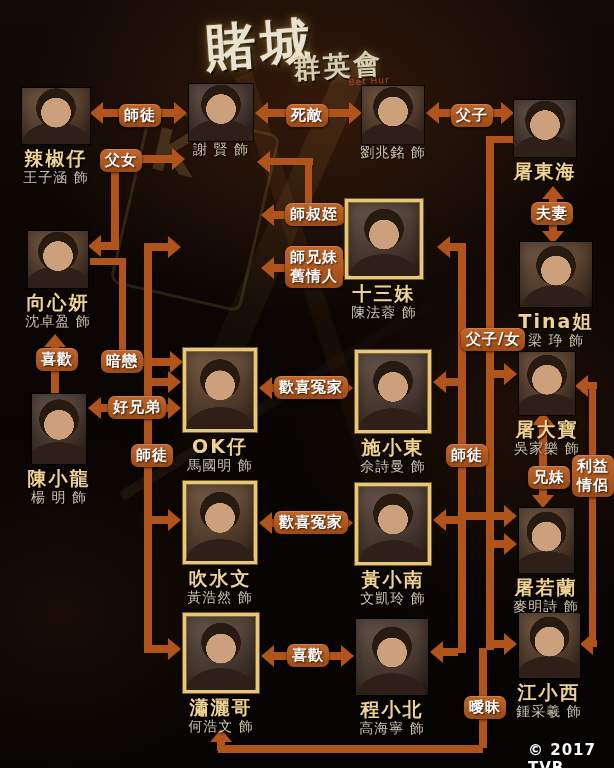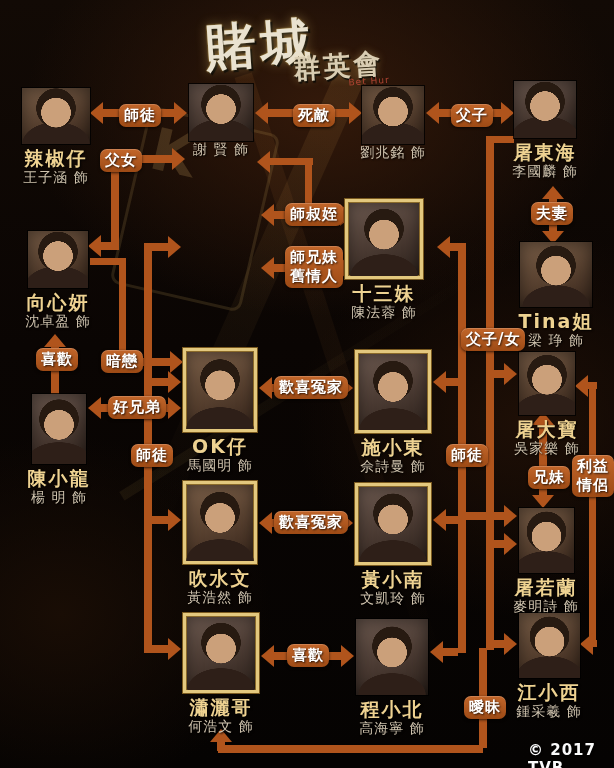--- a/index.html
+++ b/index.html
@@ -43,21 +43,21 @@
       radial-gradient(circle 15px at 50% 44%, #cba07a 98%, rgba(0,0,0,0) 100%),
       radial-gradient(circle 20px at 50% 36%, #271a11 98%, rgba(0,0,0,0) 100%),
       radial-gradient(ellipse 34px 22px at 50% 100%, #2e1f18 98%, rgba(0,0,0,0) 100%);}
   .cname{margin-top:4px;font-size:19px;font-weight:bold;letter-spacing:2px;color:#eed291;
     text-shadow:1px 1px 2px #000;line-height:1.1;}
   .aname{font-size:14px;letter-spacing:1px;color:#cfc3ae;text-shadow:1px 1px 2px #000;line-height:1.25;}
   
   #c0{left:-4px;top:88px}   #c0 .photo{width:68px;height:56px}
   #c1{left:161px;top:84px}  #c1 .photo{width:64px;height:57px}
   #c2{left:333px;top:86px}  #c2 .photo{width:62px;height:58px}
-  #c3{left:485px;top:81px}  #c3 .photo{width:62px;height:57px}
+  #c3{left:485px;top:100px}  #c3 .photo{width:62px;height:57px}
   #c4{left:-2px;top:231px}  #c4 .photo{width:60px;height:57px}
   #c5{left:161px;top:202px} #c5 .photo{width:76px;height:76px}
   #c6{left:324px;top:199px} #c6 .photo{width:78px;height:80px}
   #c7{left:496px;top:242px} #c7 .photo{width:72px;height:65px}
   #c8{left:-1px;top:394px}  #c8 .photo{width:54px;height:70px}
   #c9{left:160px;top:348px} #c9 .photo{width:74px;height:84px}
   #c10{left:333px;top:350px}#c10 .photo{width:76px;height:83px}
   #c11{left:487px;top:352px}#c11 .photo{width:56px;height:63px}
   #c12{left:160px;top:481px}#c12 .photo{width:74px;height:83px}
   #c13{left:333px;top:483px}#c13 .photo{width:76px;height:82px}
@@ -71,21 +71,21 @@
   .ar-r{border-left:13px solid #b0541c;border-right:0;}
   .ar-l{border-right:13px solid #b0541c;border-left:0;}
   .ar-u{border-bottom:13px solid #b0541c;border-top:0;}
   .ar-d{border-top:13px solid #b0541c;border-bottom:0;}
   .pill{position:absolute;z-index:5;background:linear-gradient(180deg,#c2662a,#9d4a15);
     border-radius:7px;color:#fff;font-size:15px;font-weight:bold;line-height:1.25;
     padding:2px 5px;text-align:center;white-space:pre-line;letter-spacing:1px;
     text-shadow:1px 1px 2px rgba(0,0,0,.75);
     box-shadow:0 1px 3px rgba(0,0,0,.7), inset 0 1px 0 rgba(255,255,255,.18);}
   
-  #r0{left:119px;top:104px}  #r1{left:293px;top:104px}  #r2{left:451px;top:104px}
+  #r0{left:119px;top:104px}  #r1{left:286px;top:104px}  #r2{left:451px;top:104px}
   #r3{left:100px;top:149px}  #r4{left:285px;top:203px}  #r5{left:285px;top:246px}
   #r6{left:531px;top:202px}  #r7{left:36px;top:348px}   #r8{left:101px;top:350px}
   #r9{left:108px;top:396px}  #r10{left:131px;top:444px} #r11{left:274px;top:376px}
   #r12{left:461px;top:328px} #r13{left:446px;top:444px} #r14{left:528px;top:466px}
   #r15{left:572px;top:455px} #r16{left:274px;top:511px} #r17{left:287px;top:644px}
   #r18{left:464px;top:696px}
   .copyright{position:absolute;left:528px;top:741px;font-size:15px;font-weight:bold;
     color:#fbfbfb;text-shadow:1px 1px 2px #000;letter-spacing:1px;z-index:6;}
 </style>
 </head>
@@ -246,21 +246,20 @@
     <div class="photo">
         <div class="bust"></div>
       </div>
     <div class="aname">劉兆銘 飾</div>
   </div>
   <div class="card" id="c3">
     <div class="photo">
         <div class="bust"></div>
       </div>
     <div class="cname">屠東海</div>
-    <div class="aname">李國麟 飾</div>
   </div>
   <div class="card" id="c4">
     <div class="photo">
         <div class="bust"></div>
       </div>
     <div class="cname">向心妍</div>
     <div class="aname">沈卓盈 飾</div>
   </div>
   <div class="card" id="c6">
     <div class="photo gold">

